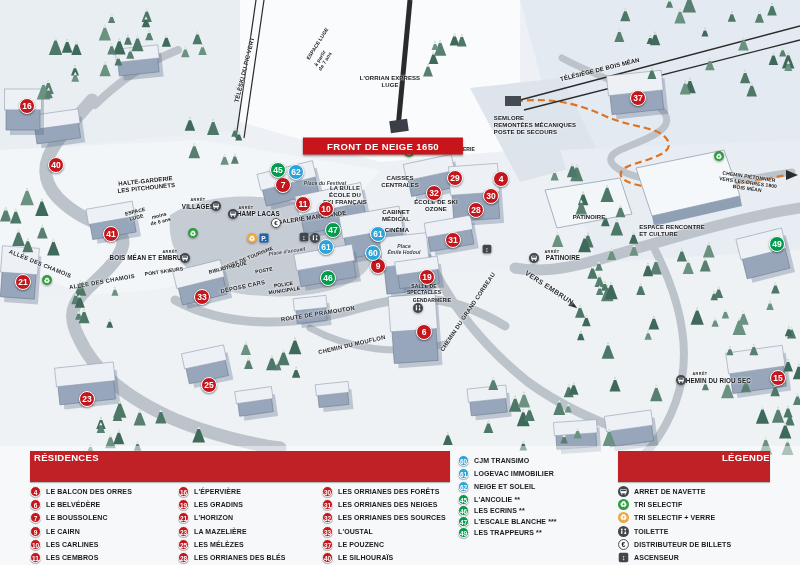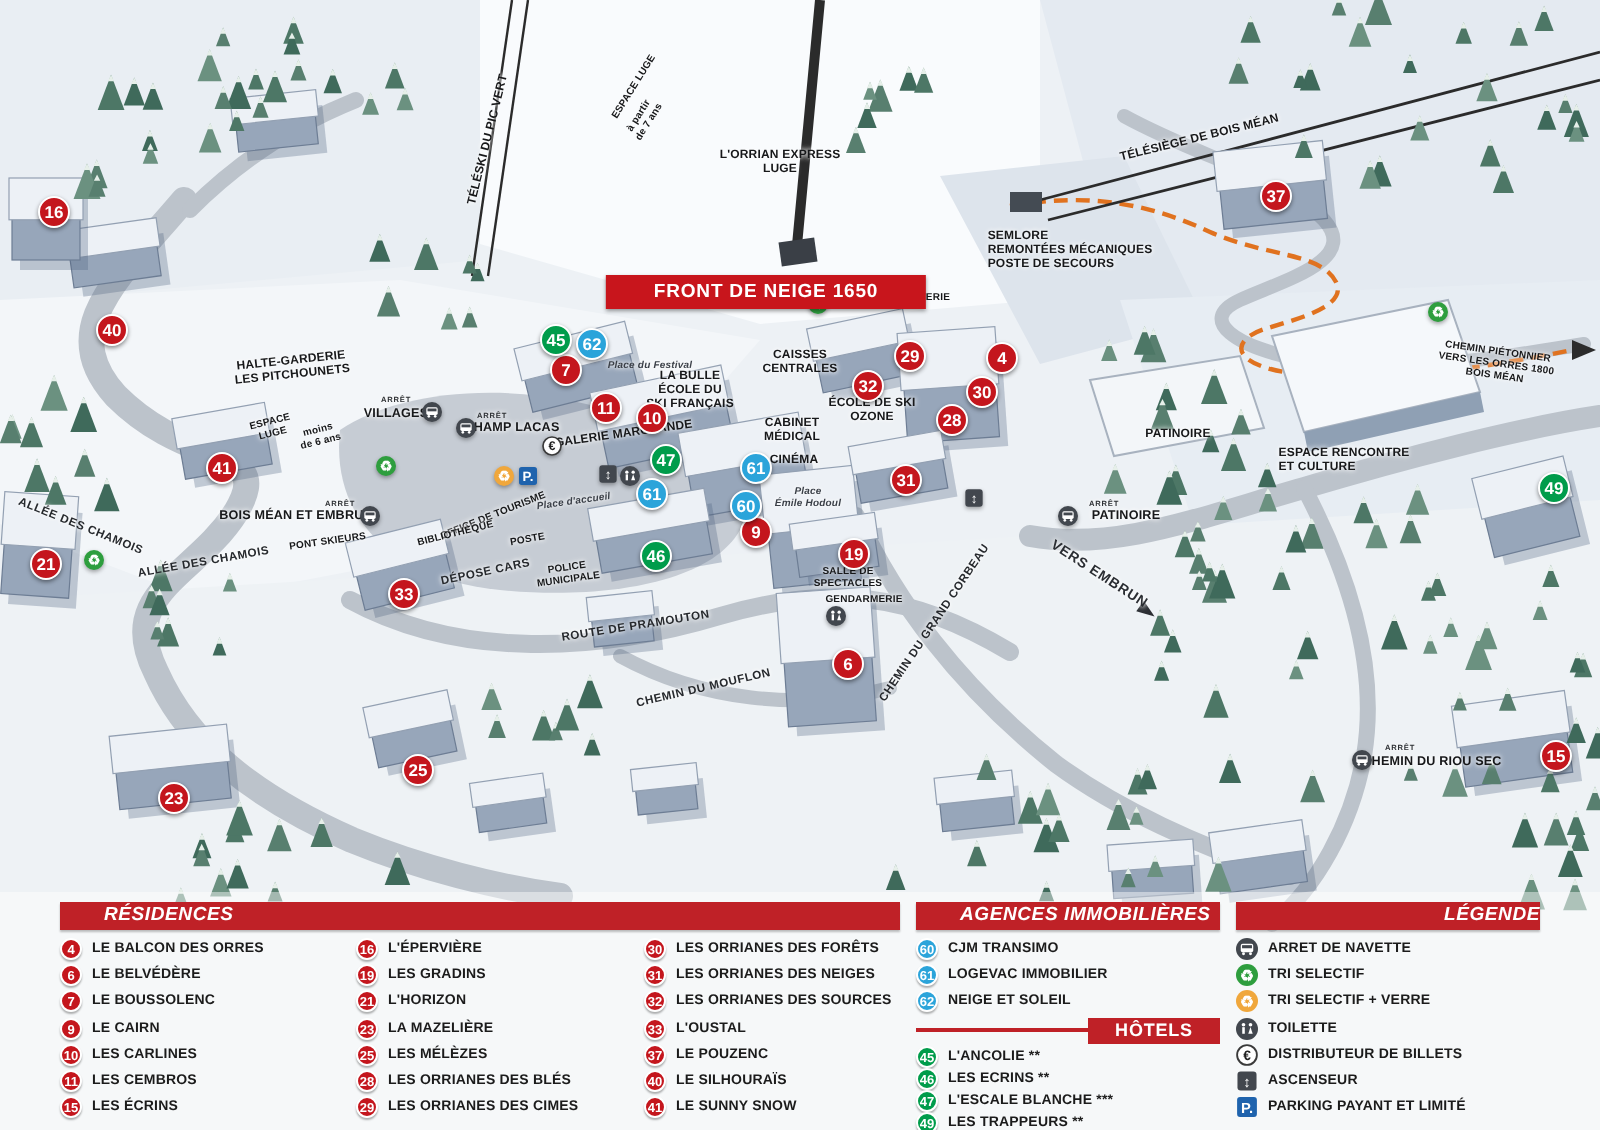--- a/index.html
+++ b/index.html
@@ -37,23 +37,23 @@
     background:var(--c-badge,#c8151c);color:#fff;font-size:9.5px;font-weight:bold;
     padding:3px 24px;letter-spacing:.4px;white-space:nowrap;box-shadow:0 1px 2px rgba(0,0,0,.4);}
 
   
   .legend-bg{position:absolute;left:0;top:446px;width:800px;height:119px;
     background:rgba(255,255,255,.45);}
   .legend-sec{position:absolute;top:451px;}
   #sec-res{left:30px;width:420px;}
   #sec-ag{left:458px;width:152px;}
   #sec-leg{left:618px;width:152px;text-align:right;}
-  .lg-head{height:14px;background:var(--c-header,#bf2127);color:#fff;font-size:9.5px;
-    font-weight:bold;line-height:13px;padding-left:22px;letter-spacing:.3px;
-    box-shadow:0 1px 1px rgba(0,0,0,.25);font-style:italic;}
+  .lg-head{height:31px;background:var(--c-header,#bf2127);color:#fff;font-size:9.5px;
+    font-weight:bold;line-height:13px;padding-left:4px;letter-spacing:.3px;
+    box-shadow:0 1px 1px rgba(0,0,0,.25);}
   .rows{margin-top:3px;}
   .res-cols{display:flex;}
   .res-col{width:148px;}
   .res-col:nth-child(2){width:144px;}
   .res-col:nth-child(3){width:128px;}
   .lg-row{display:flex;align-items:center;gap:5px;height:13.2px;}
   .lg-row.hrow{height:11.2px;}
   .lg-row .lbl{font-size:7px;font-weight:bold;color:#1b1b1b;letter-spacing:.1px;white-space:nowrap;}
   .dot{flex:0 0 11px;width:11px;height:11px;border-radius:50%;color:#fff;font-size:6.5px;
     font-weight:bold;line-height:11px;text-align:center;border:1px solid #fff;
@@ -872,39 +872,34 @@
           </div>
           <div class="lg-row">
             <span class="dot r">41</span>
             <span class="lbl">LE SUNNY SNOW</span>
           </div>
         </div>
     </div>
   </section>
 
   <section class="legend-sec" id="sec-ag">
-    <div class="lg-head">AGENCES IMMOBILIÈRES</div>
     <div class="rows" id="ag-rows">
         <div class="lg-row">
           <span class="dot b">60</span>
           <span class="lbl">CJM TRANSIMO</span>
         </div>
         <div class="lg-row">
           <span class="dot b">61</span>
           <span class="lbl">LOGEVAC IMMOBILIER</span>
         </div>
         <div class="lg-row">
           <span class="dot b">62</span>
           <span class="lbl">NEIGE ET SOLEIL</span>
         </div>
       </div>
-    <div class="hotels-row">
-      <div class="hline"></div>
-      <div class="hbar">HÔTELS</div>
-    </div>
     <div id="hot-rows">
         <div class="lg-row hrow">
           <span class="dot g">45</span>
           <span class="lbl">L'ANCOLIE **</span>
         </div>
         <div class="lg-row hrow">
           <span class="dot g">46</span>
           <span class="lbl">LES ECRINS **</span>
         </div>
         <div class="lg-row hrow">

